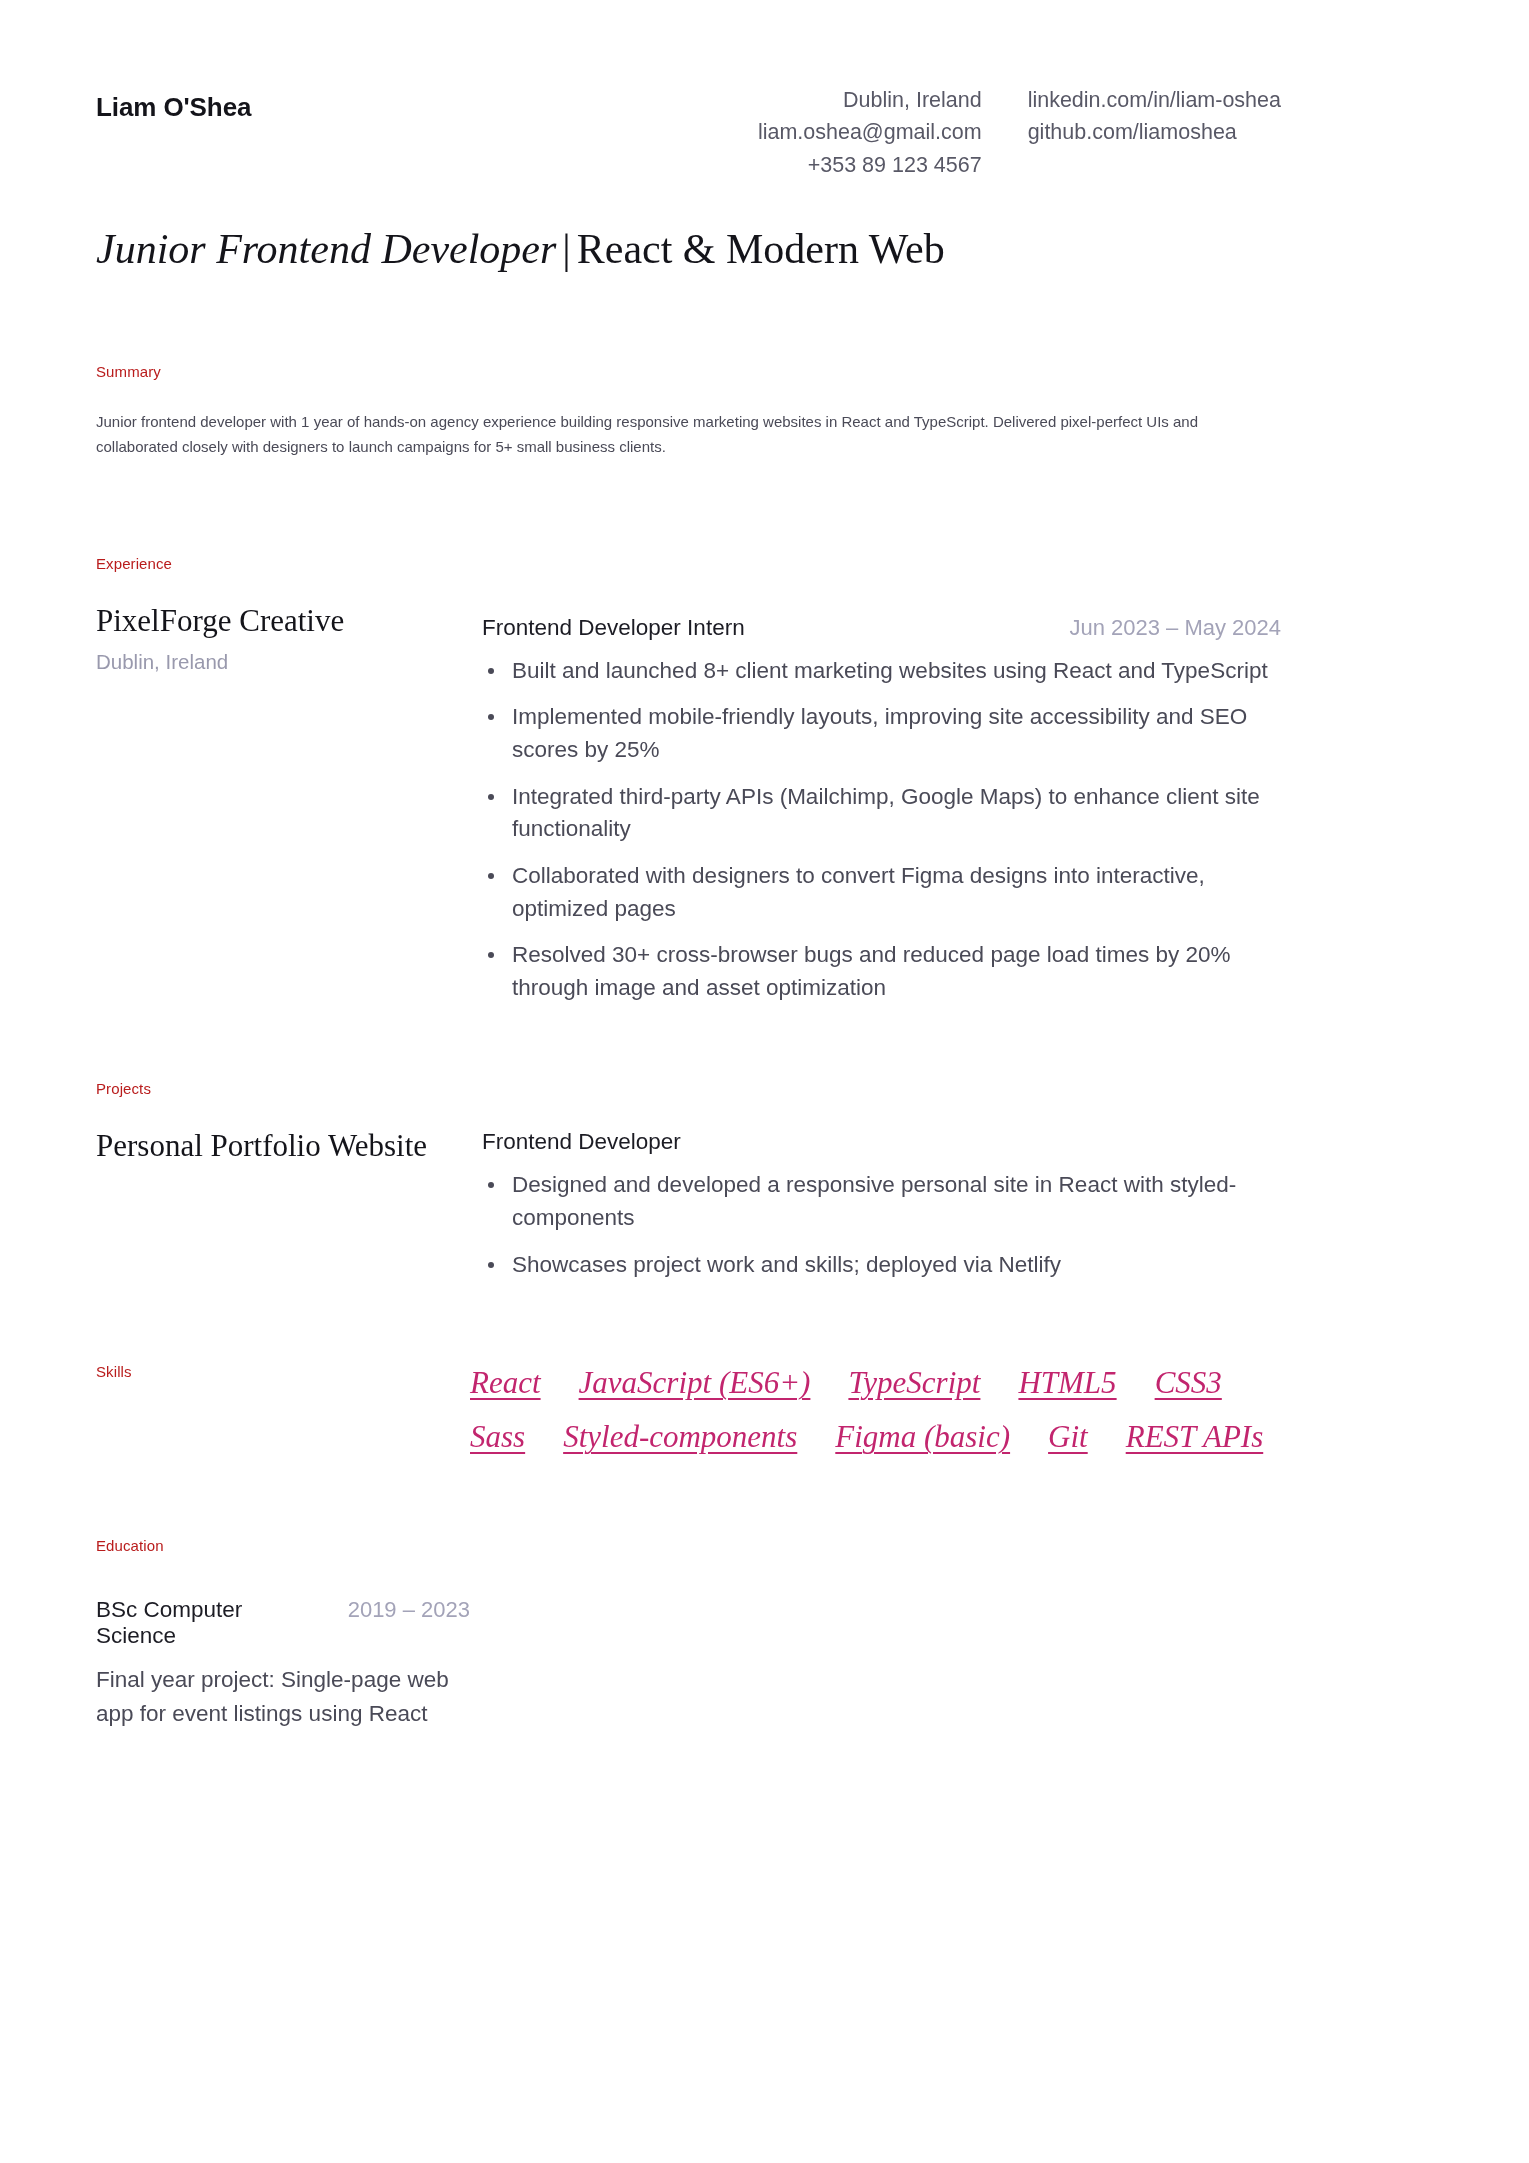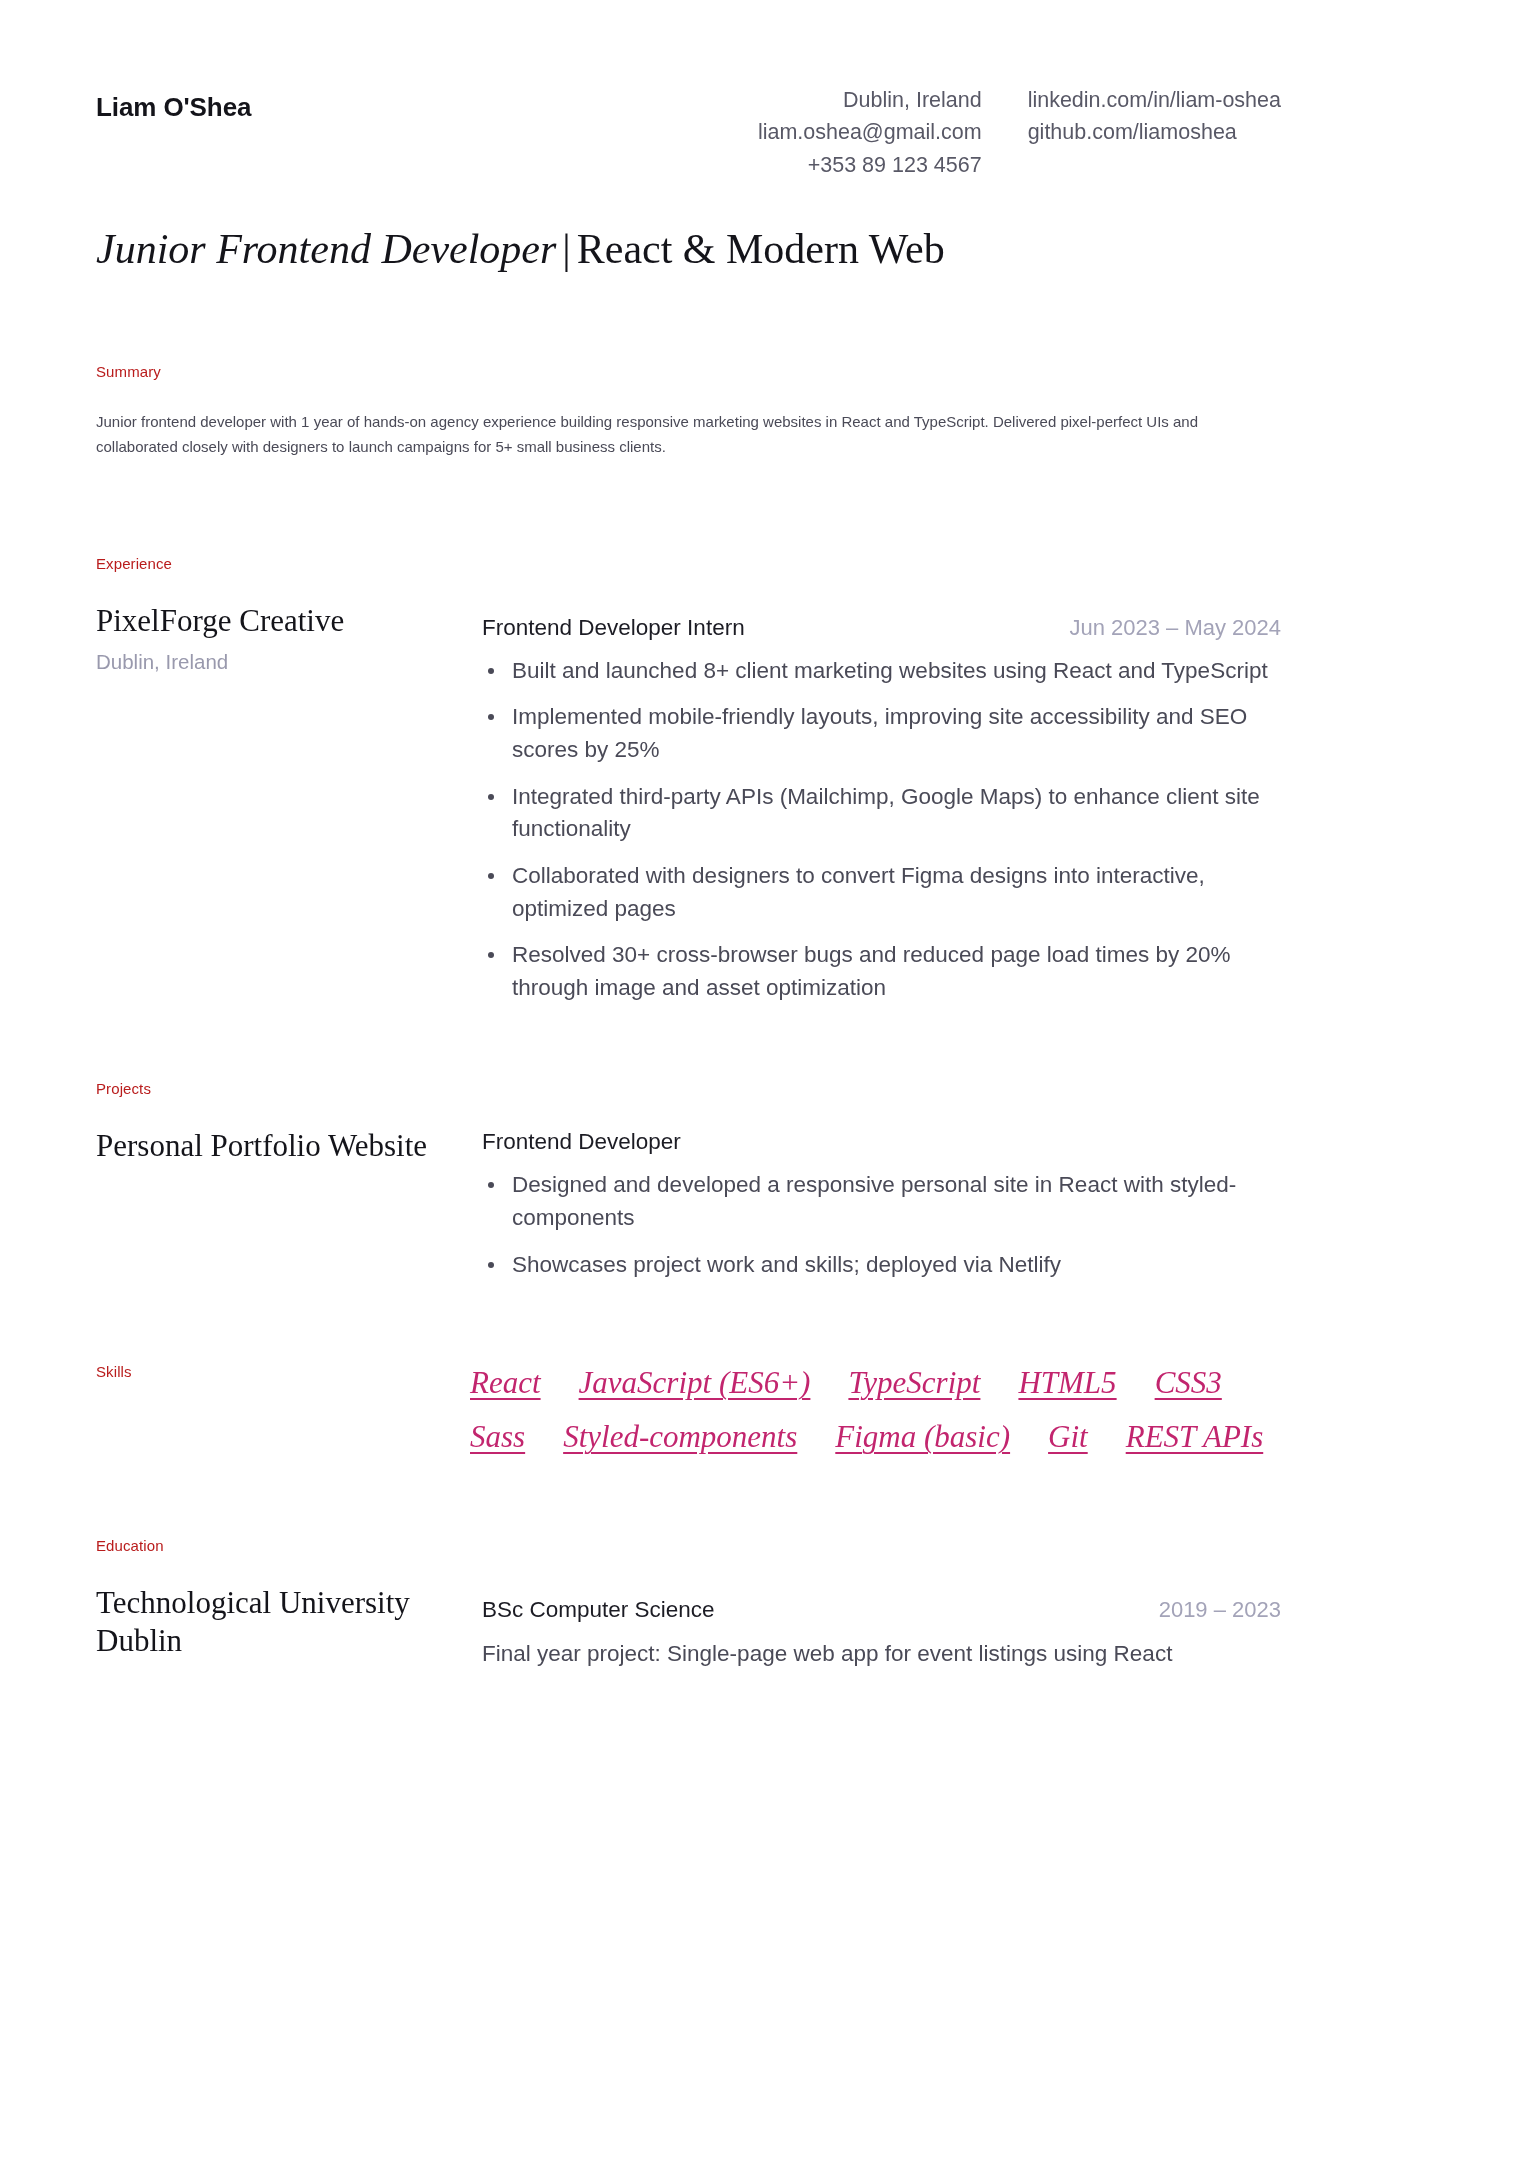--- a/index.html
+++ b/index.html
@@ -302,23 +302,20 @@
         <span class="skill-item">Figma (basic)</span>
         <span class="skill-item">Git</span>
         <span class="skill-item">REST APIs</span>
       </div>
     </div>
   </div>
 
   <div class="section education-section">
     <div class="section-label">Education</div>
     <div class="entry">
-      <div class="entry-left">
-        <div class="org-name">Technological University Dublin</div>
-      </div>
       <div class="entry-right">
         <div class="role-row">
           <div class="role-title">BSc Computer Science</div>
           <div class="role-dates">2019 – 2023</div>
         </div>
         <div class="edu-detail">Final year project: Single-page web app for event listings using React</div>
       </div>
     </div>
   </div>
 

